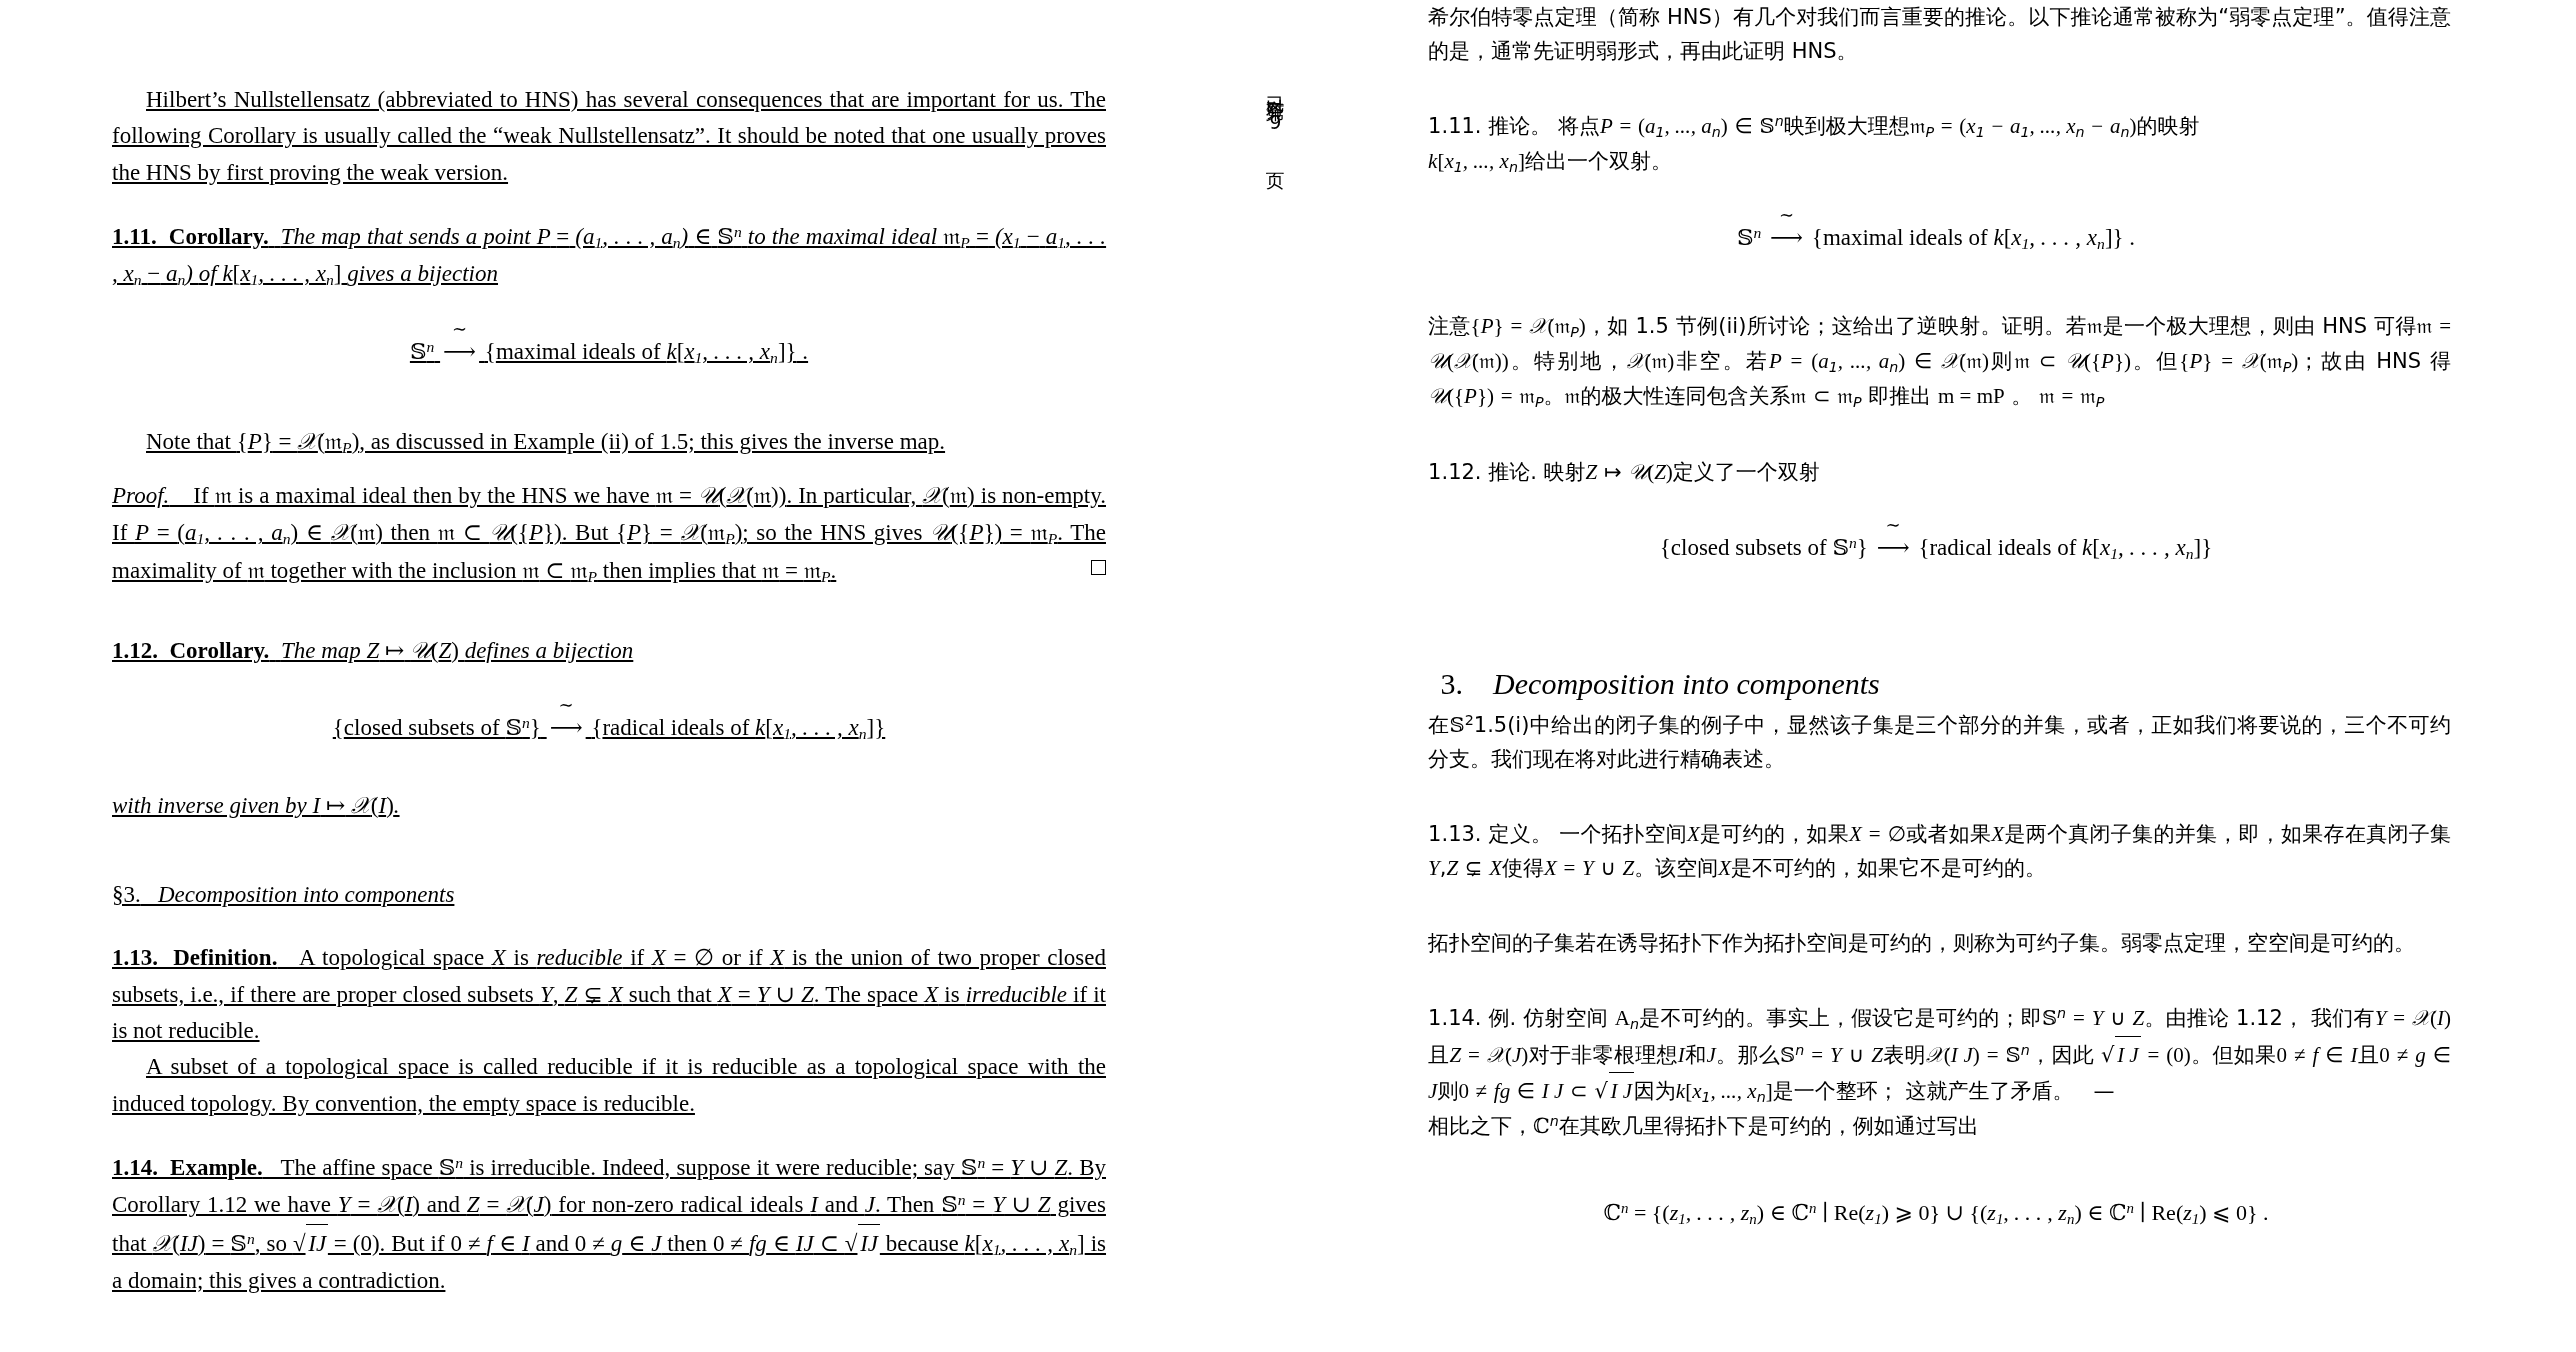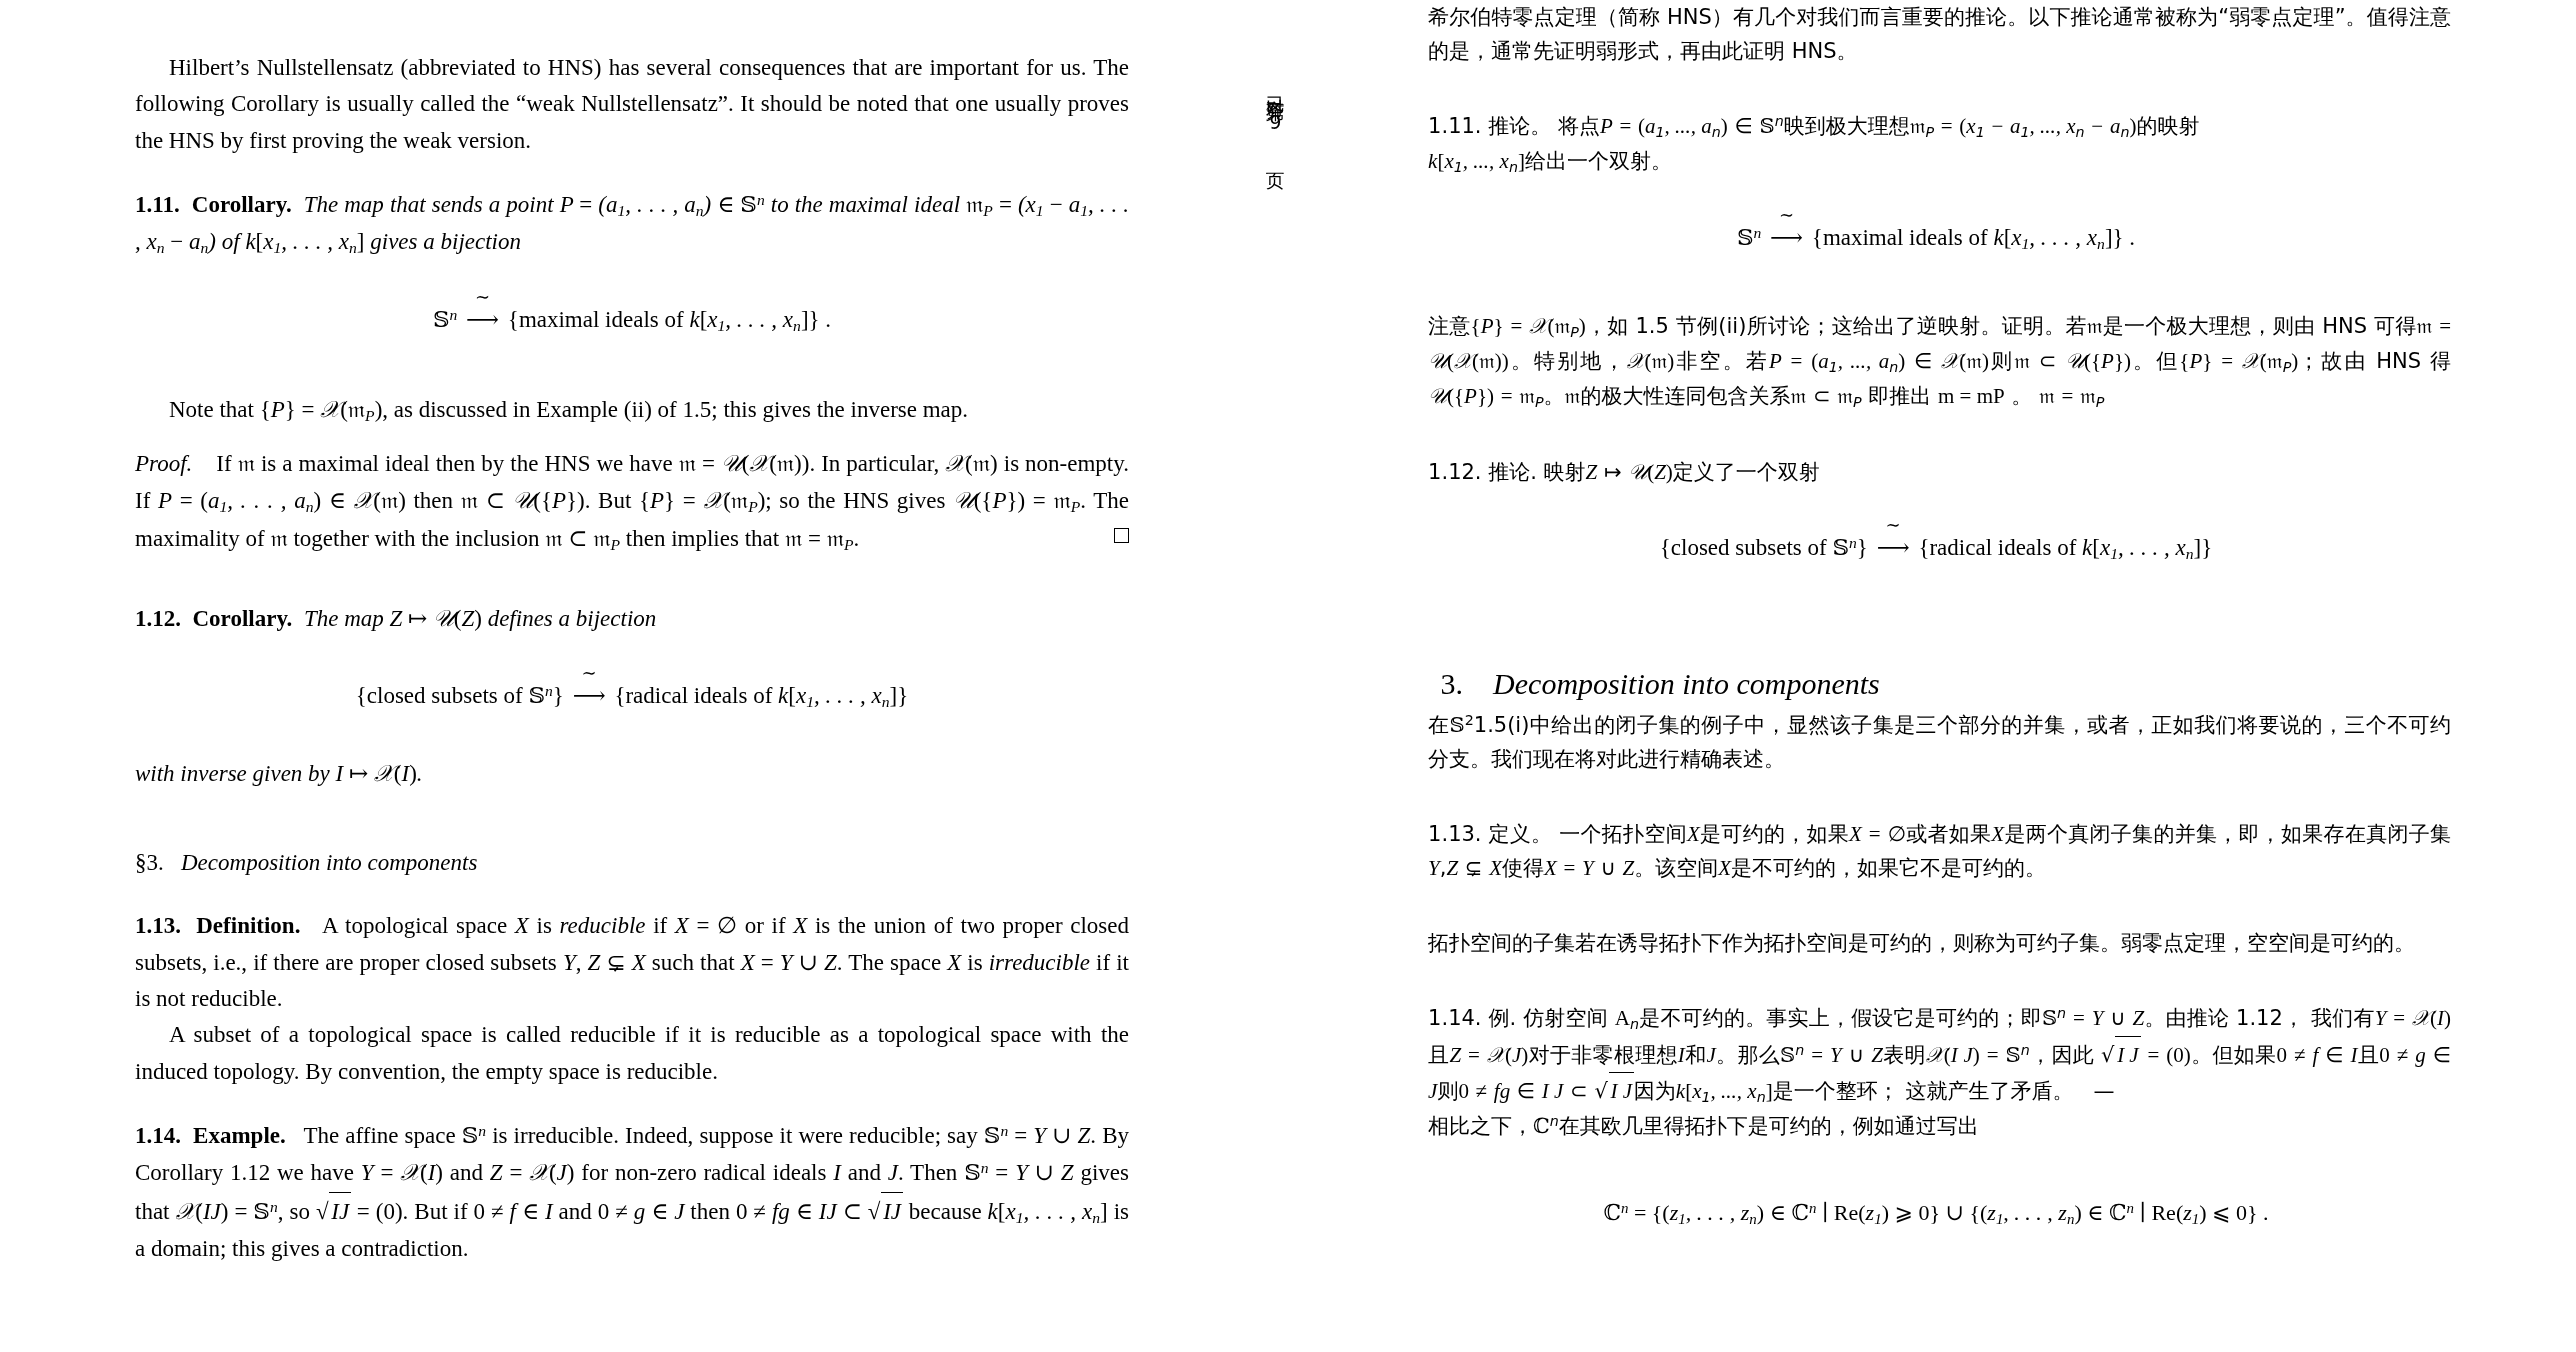--- a/index.html
+++ b/index.html
@@ -23,23 +23,24 @@
   }
 
   
   .col {
     position: absolute;
     top: 0;
     height: 1352px;
     box-sizing: border-box;
   }
   .col-left {
-    left: 135px;
+    left: 112px;
     width: 994px;
-    padding-top: 50px;
+    padding-top: 82px;
+    text-decoration: underline;
   }
   .col-right {
     left: 1421px;
     width: 1030px;
   }
 
   
   .gutter-label {
     position: absolute;
     left: 1249px;

